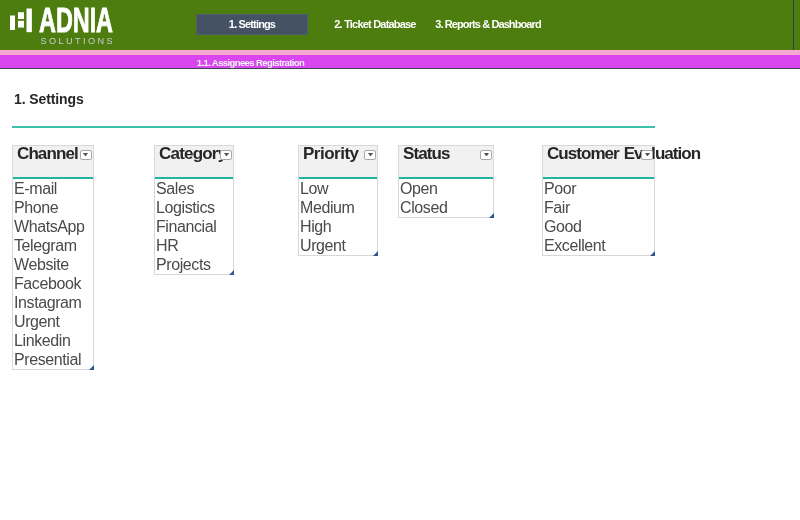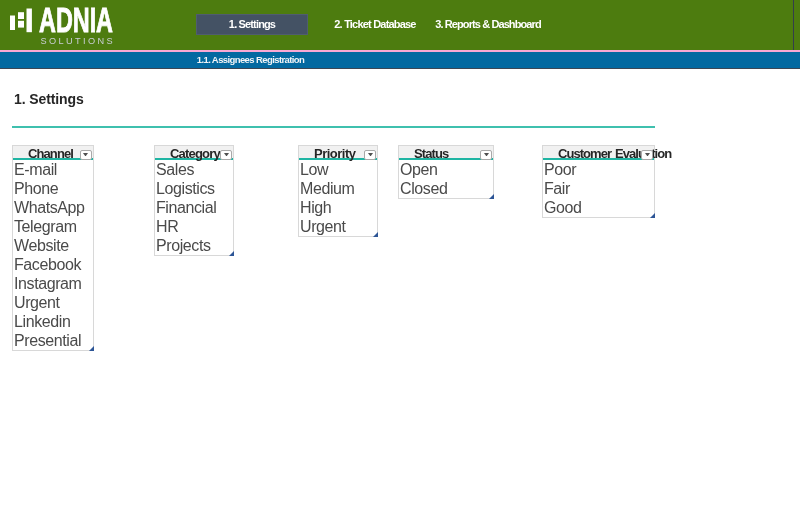--- a/index.html
+++ b/index.html
@@ -1,26 +1,26 @@
 <!DOCTYPE html>
 <html><head>
 <meta charset="utf-8">
 <style>
 * { margin:0; padding:0; box-sizing:border-box; }
 html,body { width:800px; height:520px; overflow:hidden; }
 body { font-family:"Liberation Sans", sans-serif; background:#ffffff; position:relative; }
 .topbar { position:absolute; left:0; top:0; width:800px; height:62px; background:#4d7c0f;text-decoration:underline; }
-.subbar { position:absolute; left:0; top:49.5px; width:800px; height:19px; background:#0369a1; border-top:2px solid #f9a8d4; border-bottom:1.5px solid #3c4654; }
+.subbar { position:absolute; left:0; top:49.5px; width:800px; height:19px; background:#d946ef; border-top:5px solid #f9a8d4; border-bottom:1.5px solid #3c4654; }
 .subtitle { position:absolute; left:250.5px; top:0.5px; transform:translateX(-50%); line-height:16px; font-size:9.5px; letter-spacing:-0.6px; font-weight:bold; color:#f2f4f6; white-space:nowrap; }
 .tab1 { position:absolute; left:196px; top:14px; width:112px; height:21px; background:#445264; border:1px solid #4f5d6f; color:#fff; font-size:11px; letter-spacing:-0.85px; font-weight:bold; text-align:center; line-height:19px; }
 .tab { position:absolute; top:14px; height:21px; line-height:21px; transform:translateX(-50%); color:#fff; font-size:11px; font-weight:bold; white-space:nowrap; letter-spacing:-0.3px; }
 .heading { position:absolute; left:14px; top:90.5px; font-size:14px; font-weight:bold; letter-spacing:-0.1px; color:#262626; }
 .divider { position:absolute; left:12px; top:125.5px; width:643px; height:2px; background:#3fc0ae; }
 .tbl { position:absolute; top:145px; background:#fff; border:1px solid #d8d8d8; }
-.hd { height:14px; background:#f1f1f1; border-bottom:2px solid #1fb5a3; position:relative; font-weight:bold; font-size:13px; color:#262626; line-height:15px; padding-left:15px; letter-spacing:-0.9px; white-space:nowrap; }
+.hd { height:33px; background:#f1f1f1; border-bottom:2px solid #1fb5a3; position:relative; font-weight:bold; font-size:17px; color:#262626; line-height:15px; padding-left:4px; letter-spacing:-0.9px; white-space:nowrap; }
 .btn { position:absolute; right:1px; top:3.5px; width:12px; height:10px; background:#fff; border:1px solid #a9a9a9; border-radius:2px; display:flex; align-items:center; justify-content:center; }
 .btn svg { display:block; }
 .row { height:19.05px; line-height:19.05px; font-size:16px; color:#4a4a4a; padding-left:1px; letter-spacing:-0.4px; white-space:nowrap; }
 .corner { position:absolute; right:-1px; bottom:-1px; width:0; height:0; border-bottom:5px solid #2d5596; border-left:5px solid transparent; }
 </style>
 </head>
 <body>
 <div class="topbar">
   <div style="position:absolute; right:6px; top:0; width:1px; height:50px; background:#343e4a;"></div>
   <svg width="120" height="46" viewBox="0 0 120 46" style="position:absolute;left:8px;top:6px;" xmlns="http://www.w3.org/2000/svg">
@@ -100,14 +100,15 @@
 
 <div class="tbl" style="left:542px; width:113px;">
   <div class="hd" style="letter-spacing:-0.95px; word-spacing:1.2px;">Customer Evaluation<span class="btn">
         <svg width="5" height="3.5" viewBox="0 0 5 3.5">
           <path d="M0 0 L5 0 L2.5 3.5 Z" fill="#505050"></path>
         </svg>
       </span></div>
   <div class="row">Poor</div>
   <div class="row">Fair</div>
   <div class="row">Good</div>
+  <div class="row">Excellent</div>
   <div class="corner"></div>
 </div>
 
 </body></html>

